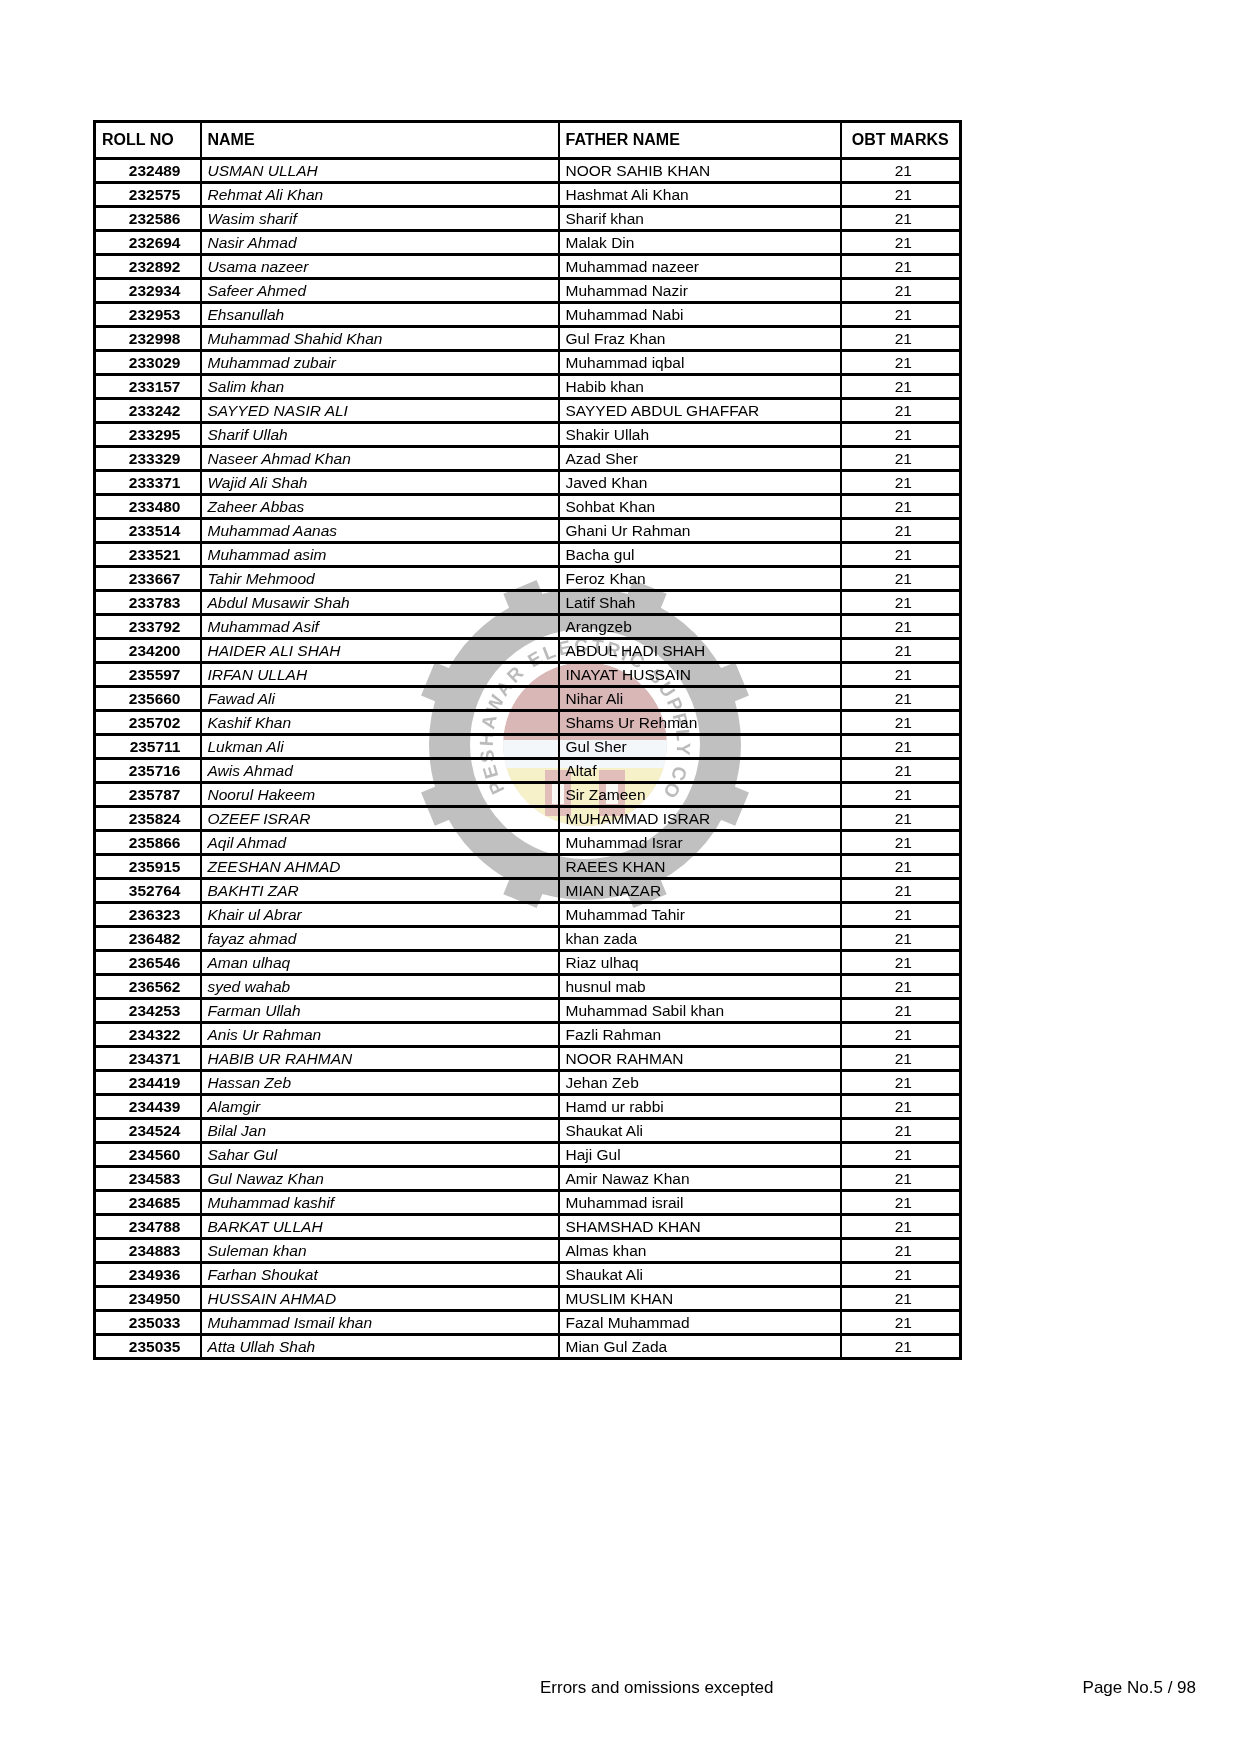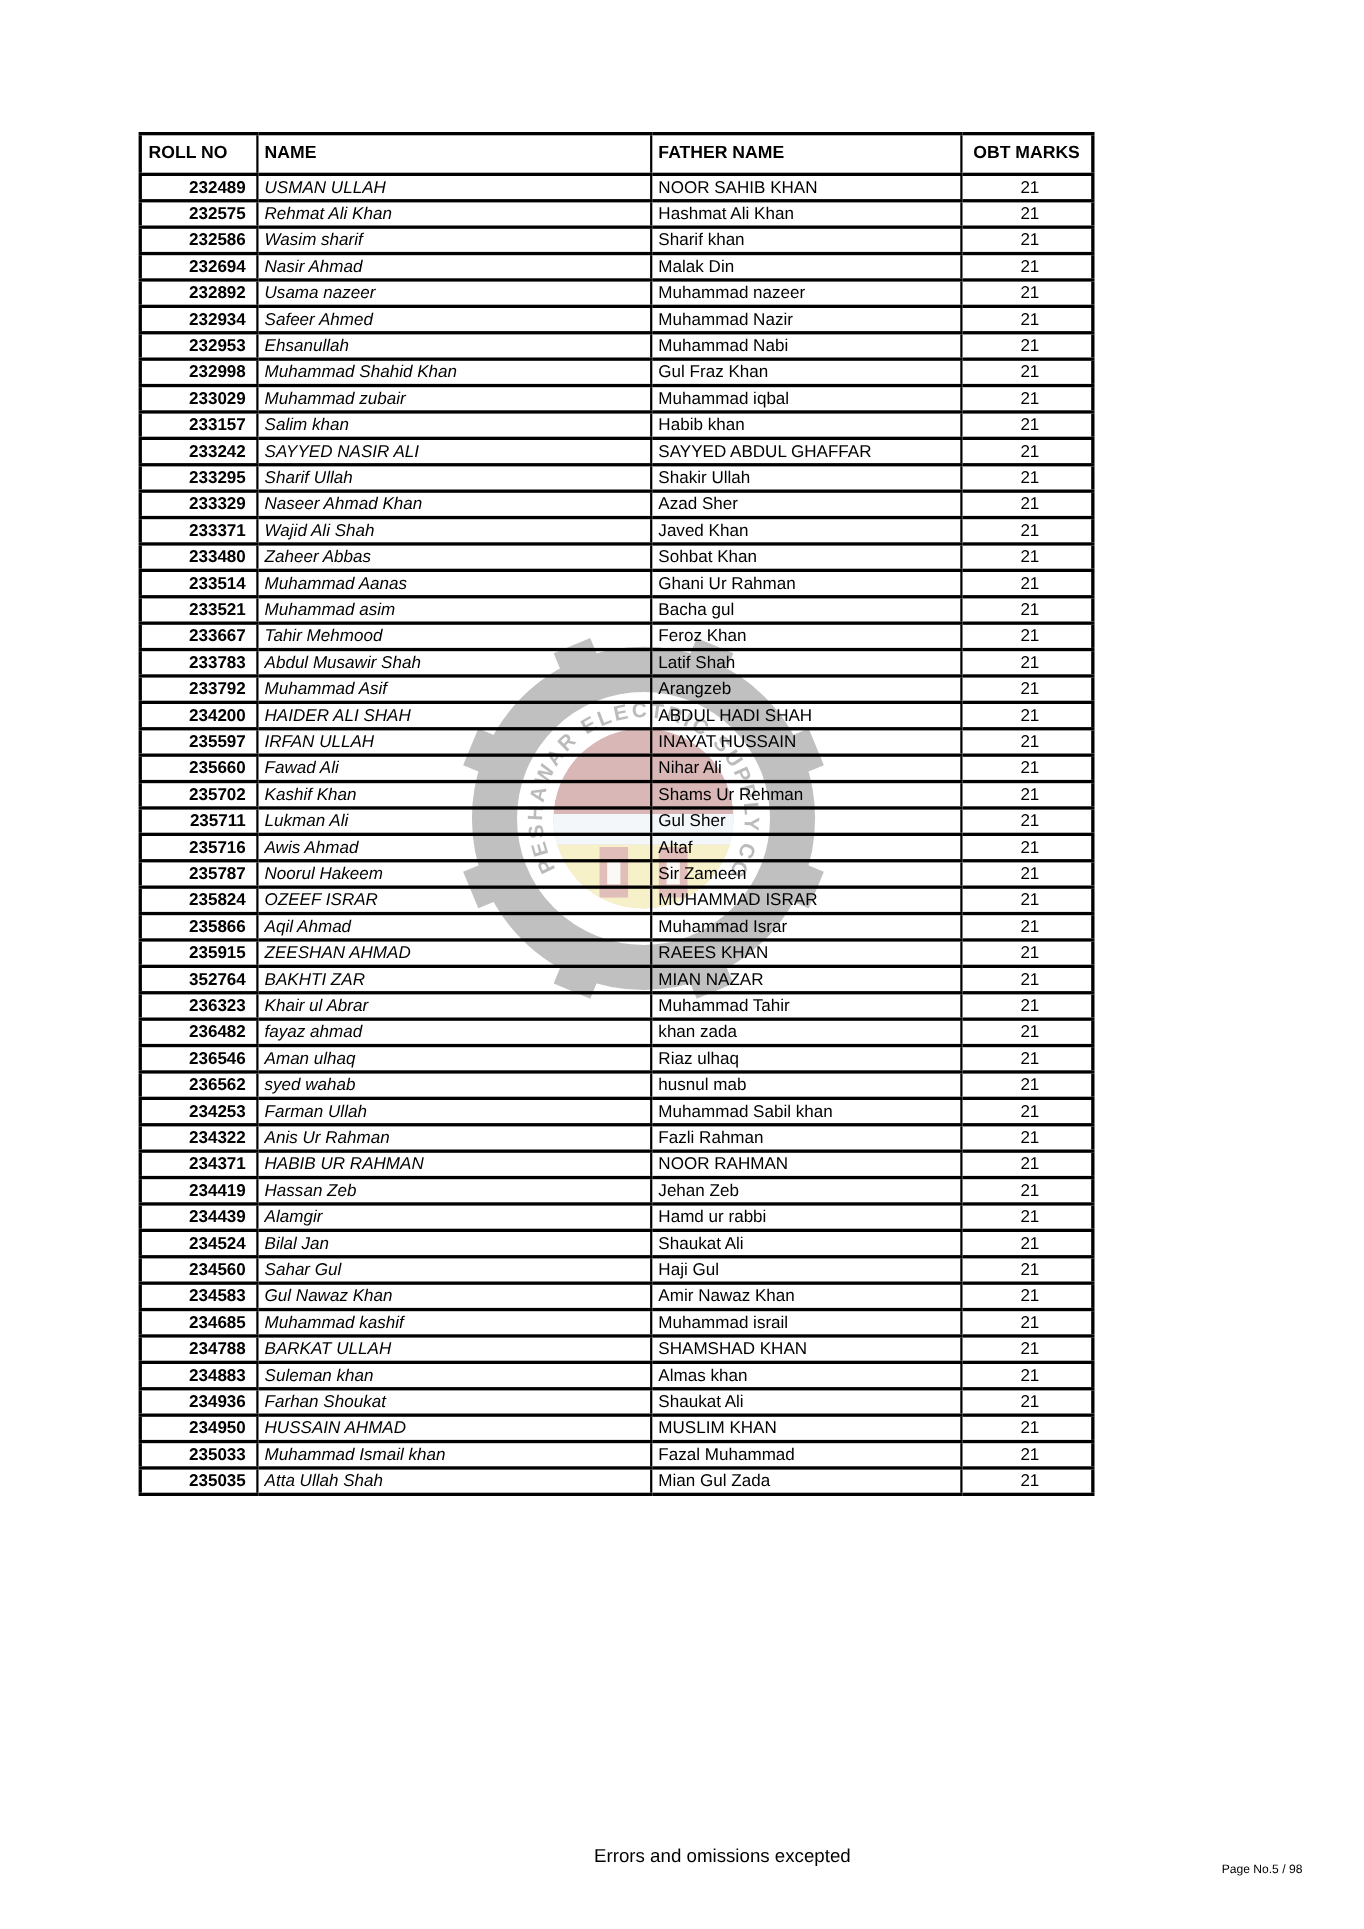--- a/index.html
+++ b/index.html
@@ -17,21 +17,20 @@
   .watermark{
     position:absolute;left:413px;top:572px;width:344px;height:344px;
     z-index:0;opacity:0.32;pointer-events:none;
   }
 
   table.marks{
     position:absolute;left:93px;top:120px;width:866px;
     border-collapse:collapse;table-layout:fixed;
     z-index:1;background:transparent;
     font-size:15.5px;
-    margin-left:33px;
   }
   table.marks th, table.marks td{
     border-top:3px solid #000;
     border-bottom:3px solid #000;
     border-left:2px solid #000;
     border-right:2px solid #000;
     padding:0 6px;
     background:transparent;
     overflow:hidden;white-space:nowrap;
     height:21px;
@@ -40,32 +39,32 @@
   table.marks{border:3px solid #000;}
   table.marks thead th{
     height:34px;line-height:34px;
     font-size:16px;font-weight:bold;text-align:left;
   }
   col.c-roll{width:106px;}
   col.c-name{width:358px;}
   col.c-father{width:282px;}
   col.c-marks{width:120px;}
   table.marks thead th.col-marks{text-align:center;}
-  table.marks td.col-roll{font-weight:bold;text-align:right;padding-right:9px;}
+  table.marks td.col-roll{font-weight:bold;text-align:right;padding-right:19px;}
   table.marks td.col-name{text-align:left;font-style:italic;}
   table.marks td.col-father{text-align:left;}
   table.marks td.col-marks{text-align:center;font-weight:normal;padding-left:12px;}
 
   .footer-note{
     position:absolute;top:1678px;left:540px;
     font-size:17px;z-index:1;
   }
   .footer-page{
-    position:absolute;top:1678px;right:56px;
-    font-size:11px;z-index:1;margin-top:16px;
+    position:absolute;top:1678px;right:44px;
+    font-size:17px;z-index:1;
   }
   .wm-ringtext{
     font-family:"Liberation Sans", sans-serif;
     font-size:19px;font-weight:bold;letter-spacing:1px;fill:#2e2e2e;
   }
 </style>
 </head>
 <body>
 
 <div class="page">

